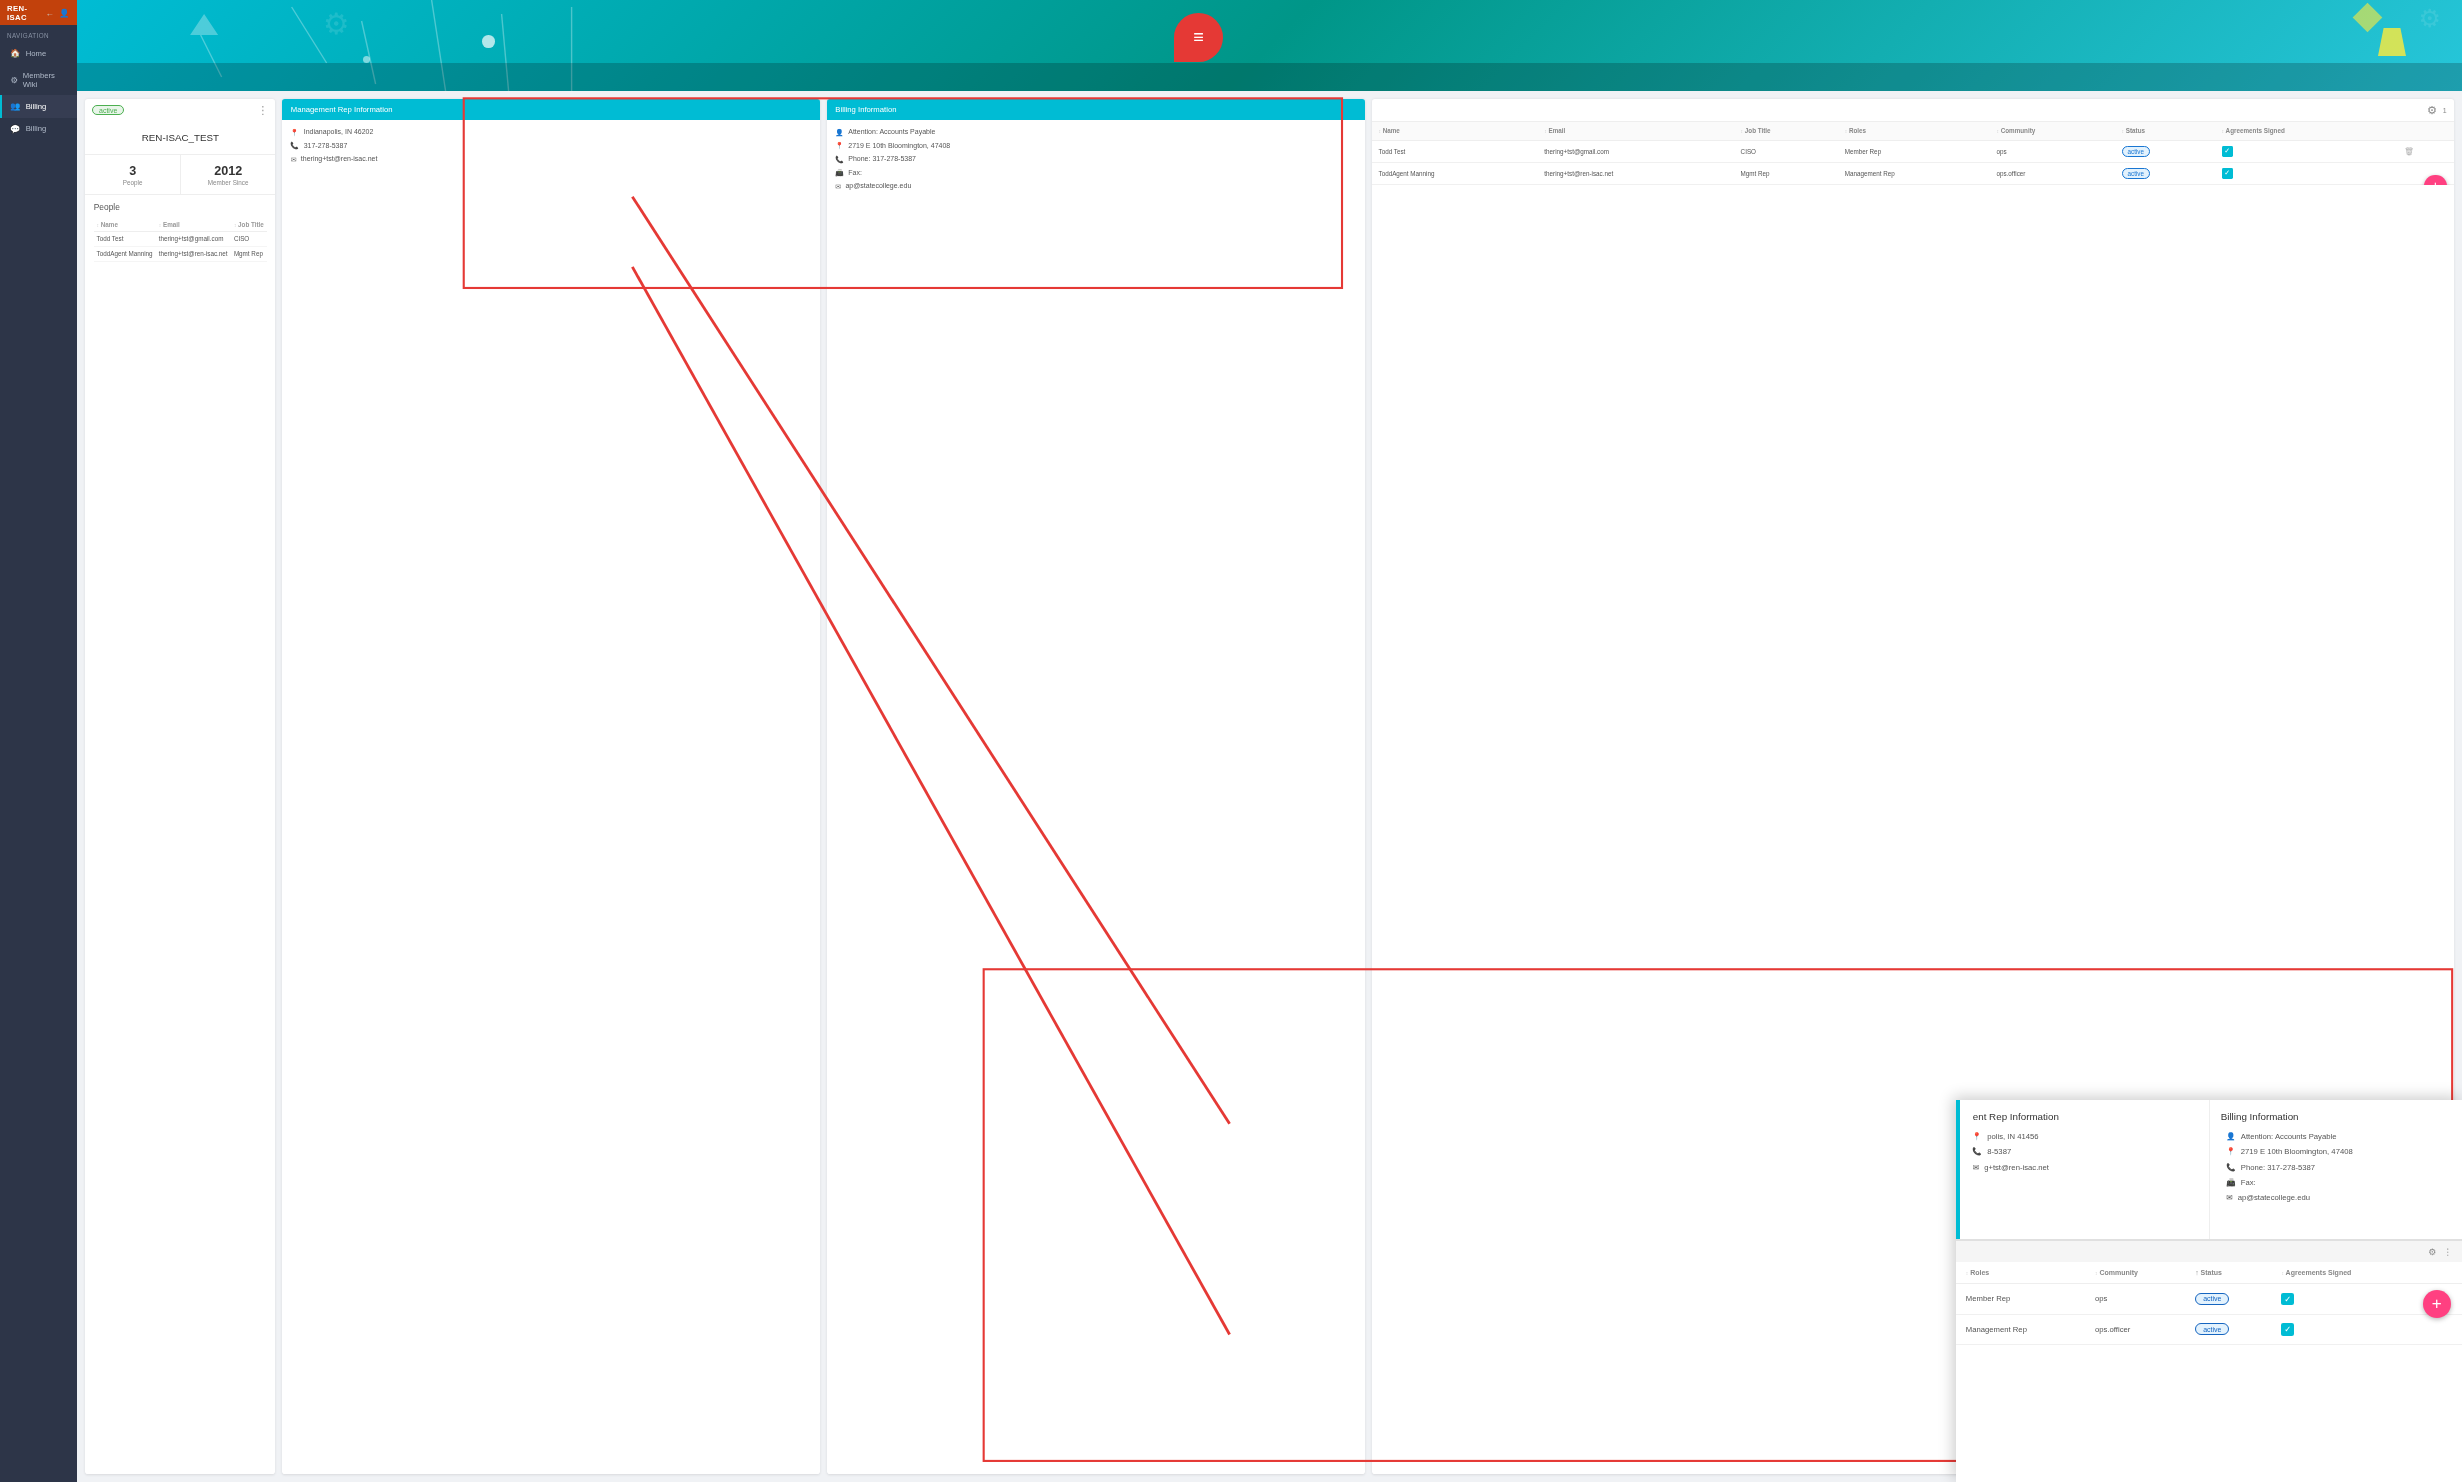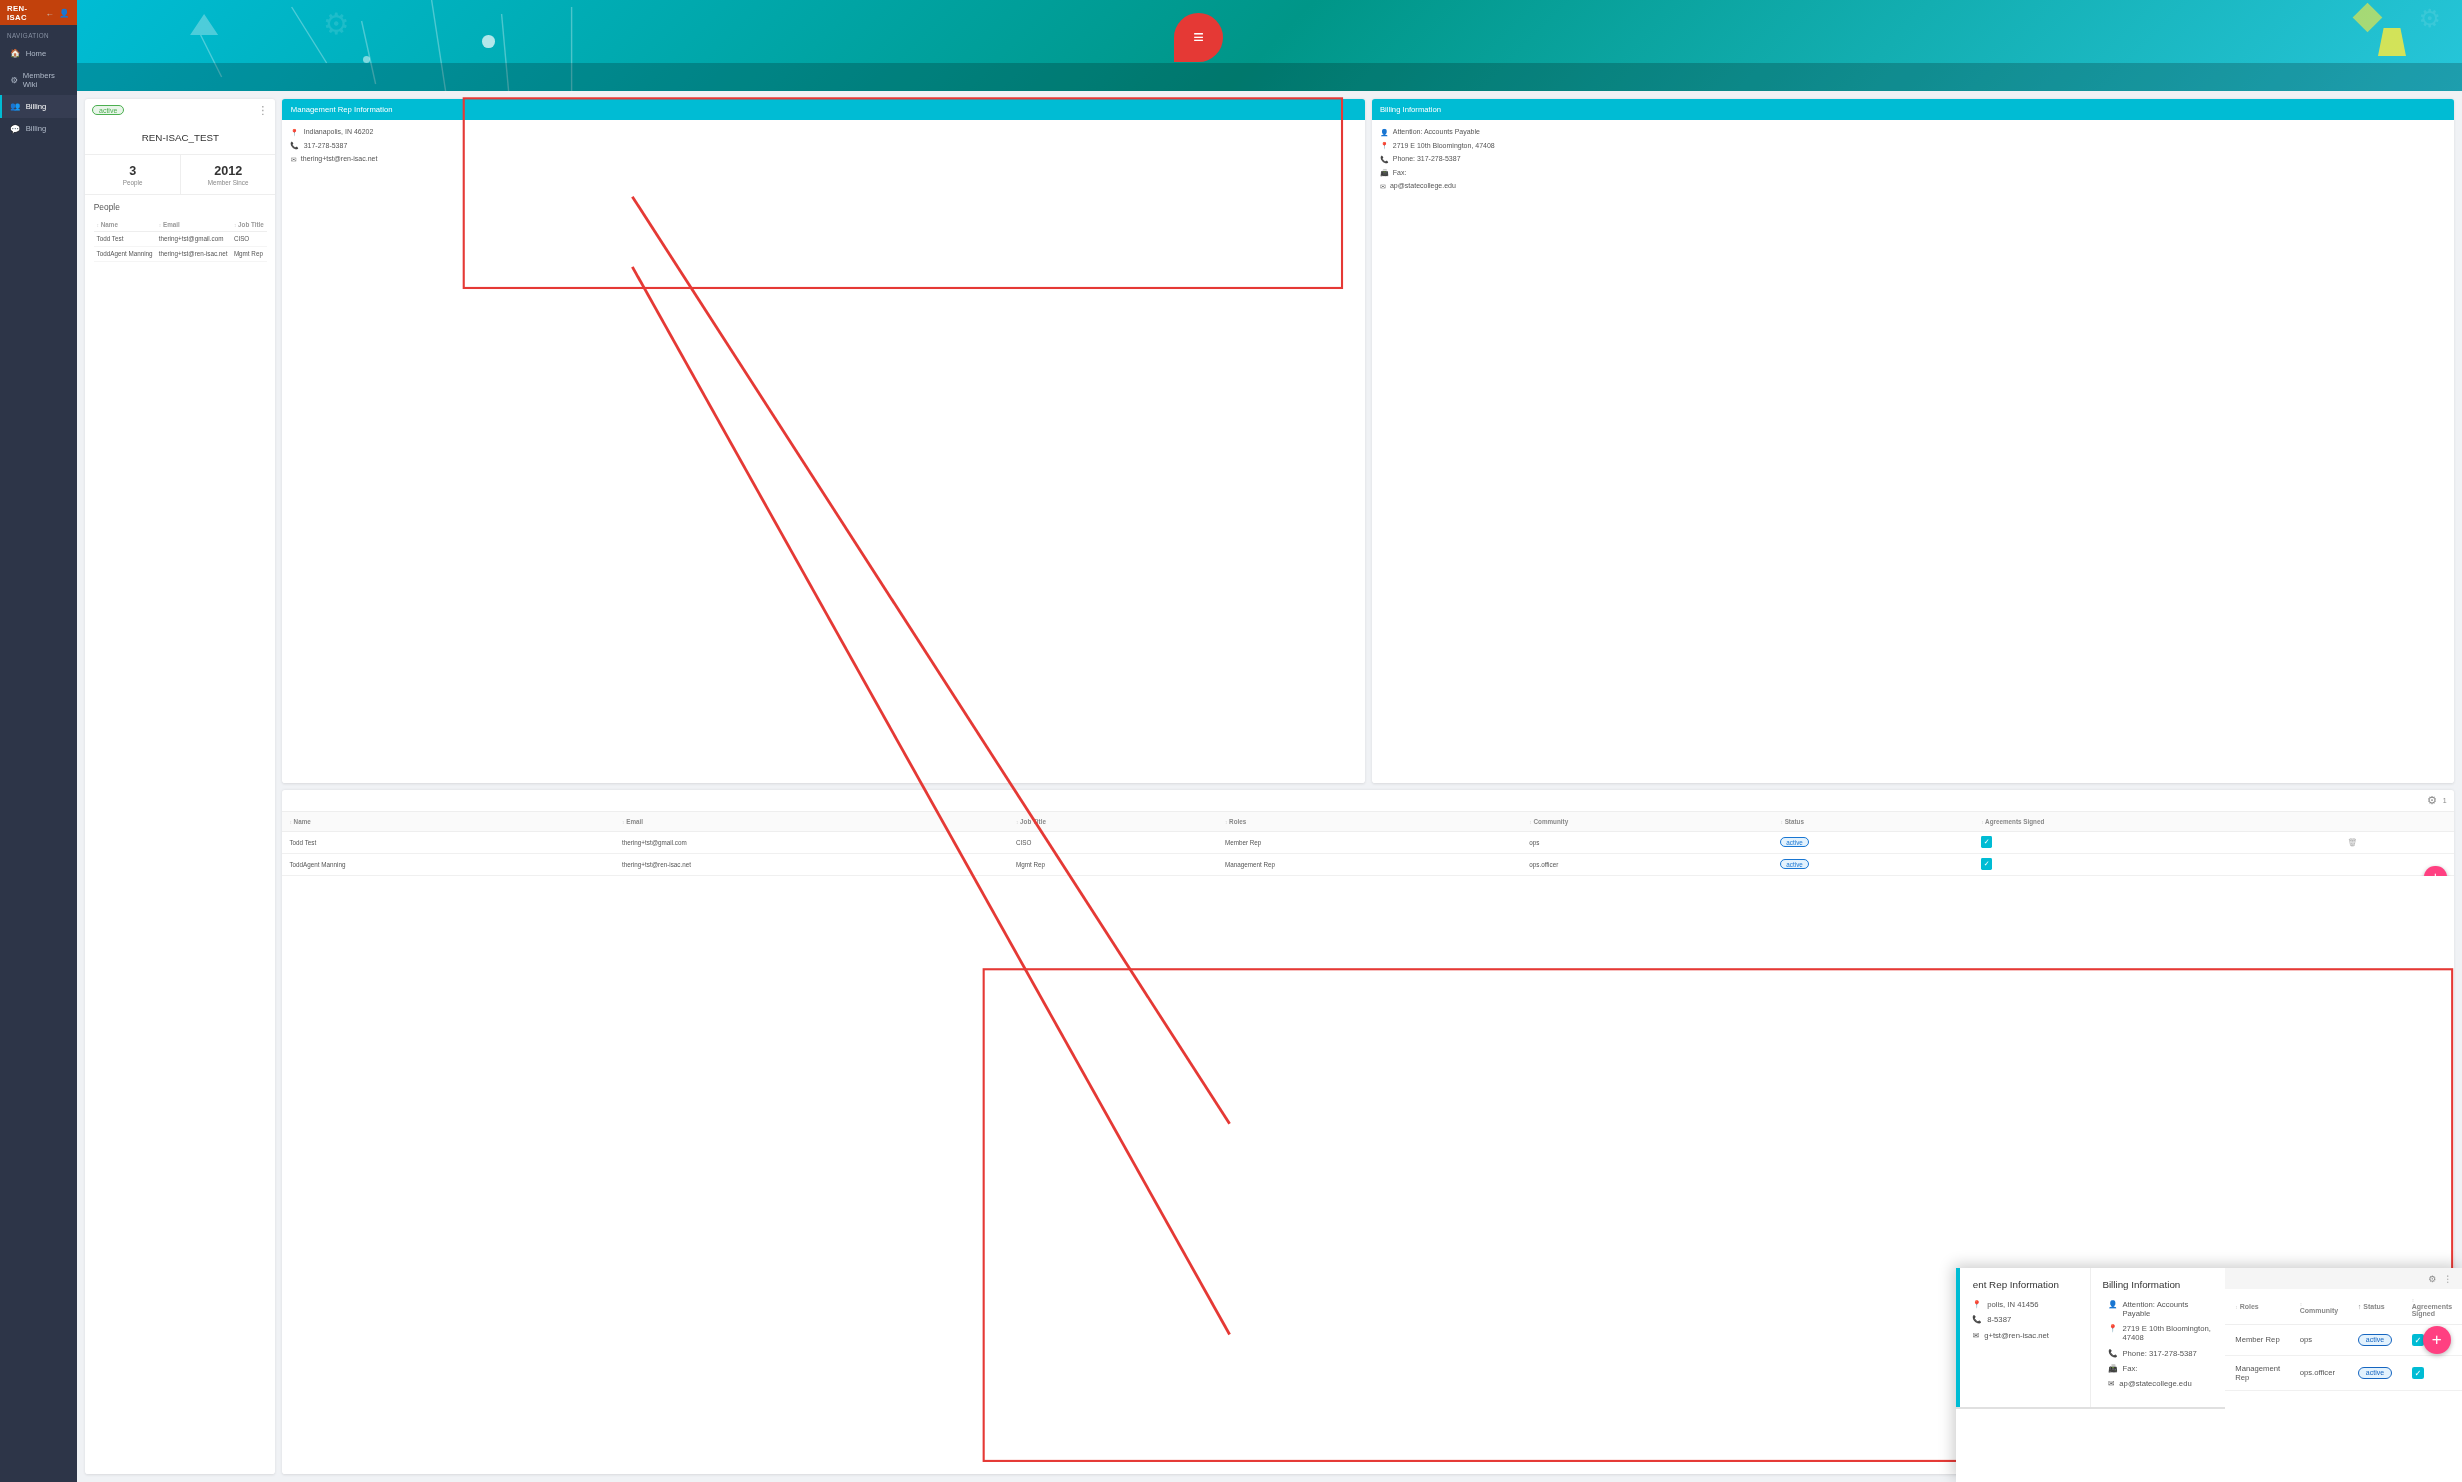--- a/index.html
+++ b/index.html
@@ -153,21 +153,21 @@
     }
     .people-table td {
       font-size: 6.3px;
       color: #555;
       padding: 3.5px 2.8px;
       border-bottom: 0.7px solid #f5f5f5;
     }
     .sort-arrows { font-size: 4.9px; color: #ccc; }
 
     
-    .info-cards { flex: 1; display: flex; flex-direction: column; gap: 7px; }
+    .info-cards { flex: 1; display: flex; flex-direction: row; gap: 7px; }
 
     .info-row { display: flex; gap: 7px; flex: 1; }
 
     .info-card { flex: 1; }
     .info-card-header {
       background: #00bcd4;
       color: white;
       padding: 5.6px 8.4px;
       font-size: 7.7px;
       font-weight: 500;
@@ -241,25 +241,25 @@
       justify-content: center;
       box-shadow: 0 1.4px 4.2px rgba(0,0,0,0.3);
     }
 
     
     .zoom-overlay {
       position: fixed;
       right: 0;
       bottom: 0;
       width: 506px;
-      height: 214px;
+      height: 382px;
       background: white;
       box-shadow: -2.8px -2.8px 14px rgba(0,0,0,0.2);
       display: flex;
-      flex-direction: row;
+      flex-direction: column;
       z-index: 100;
     }
     .zoom-top { display: flex; height: 141px; border-bottom: 2.8px solid #e0e0e0; }
     .zoom-left {
       flex: 1;
       padding: 11.2px;
       border-right: 0.7px solid #eee;
       position: relative;
     }
     .zoom-left::before {

